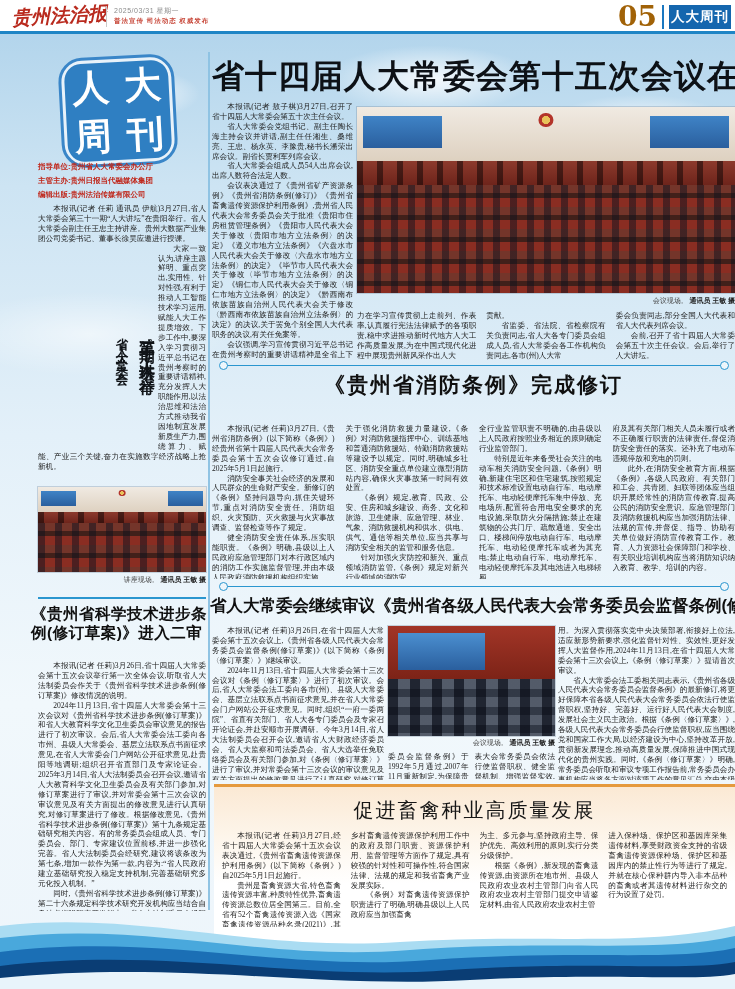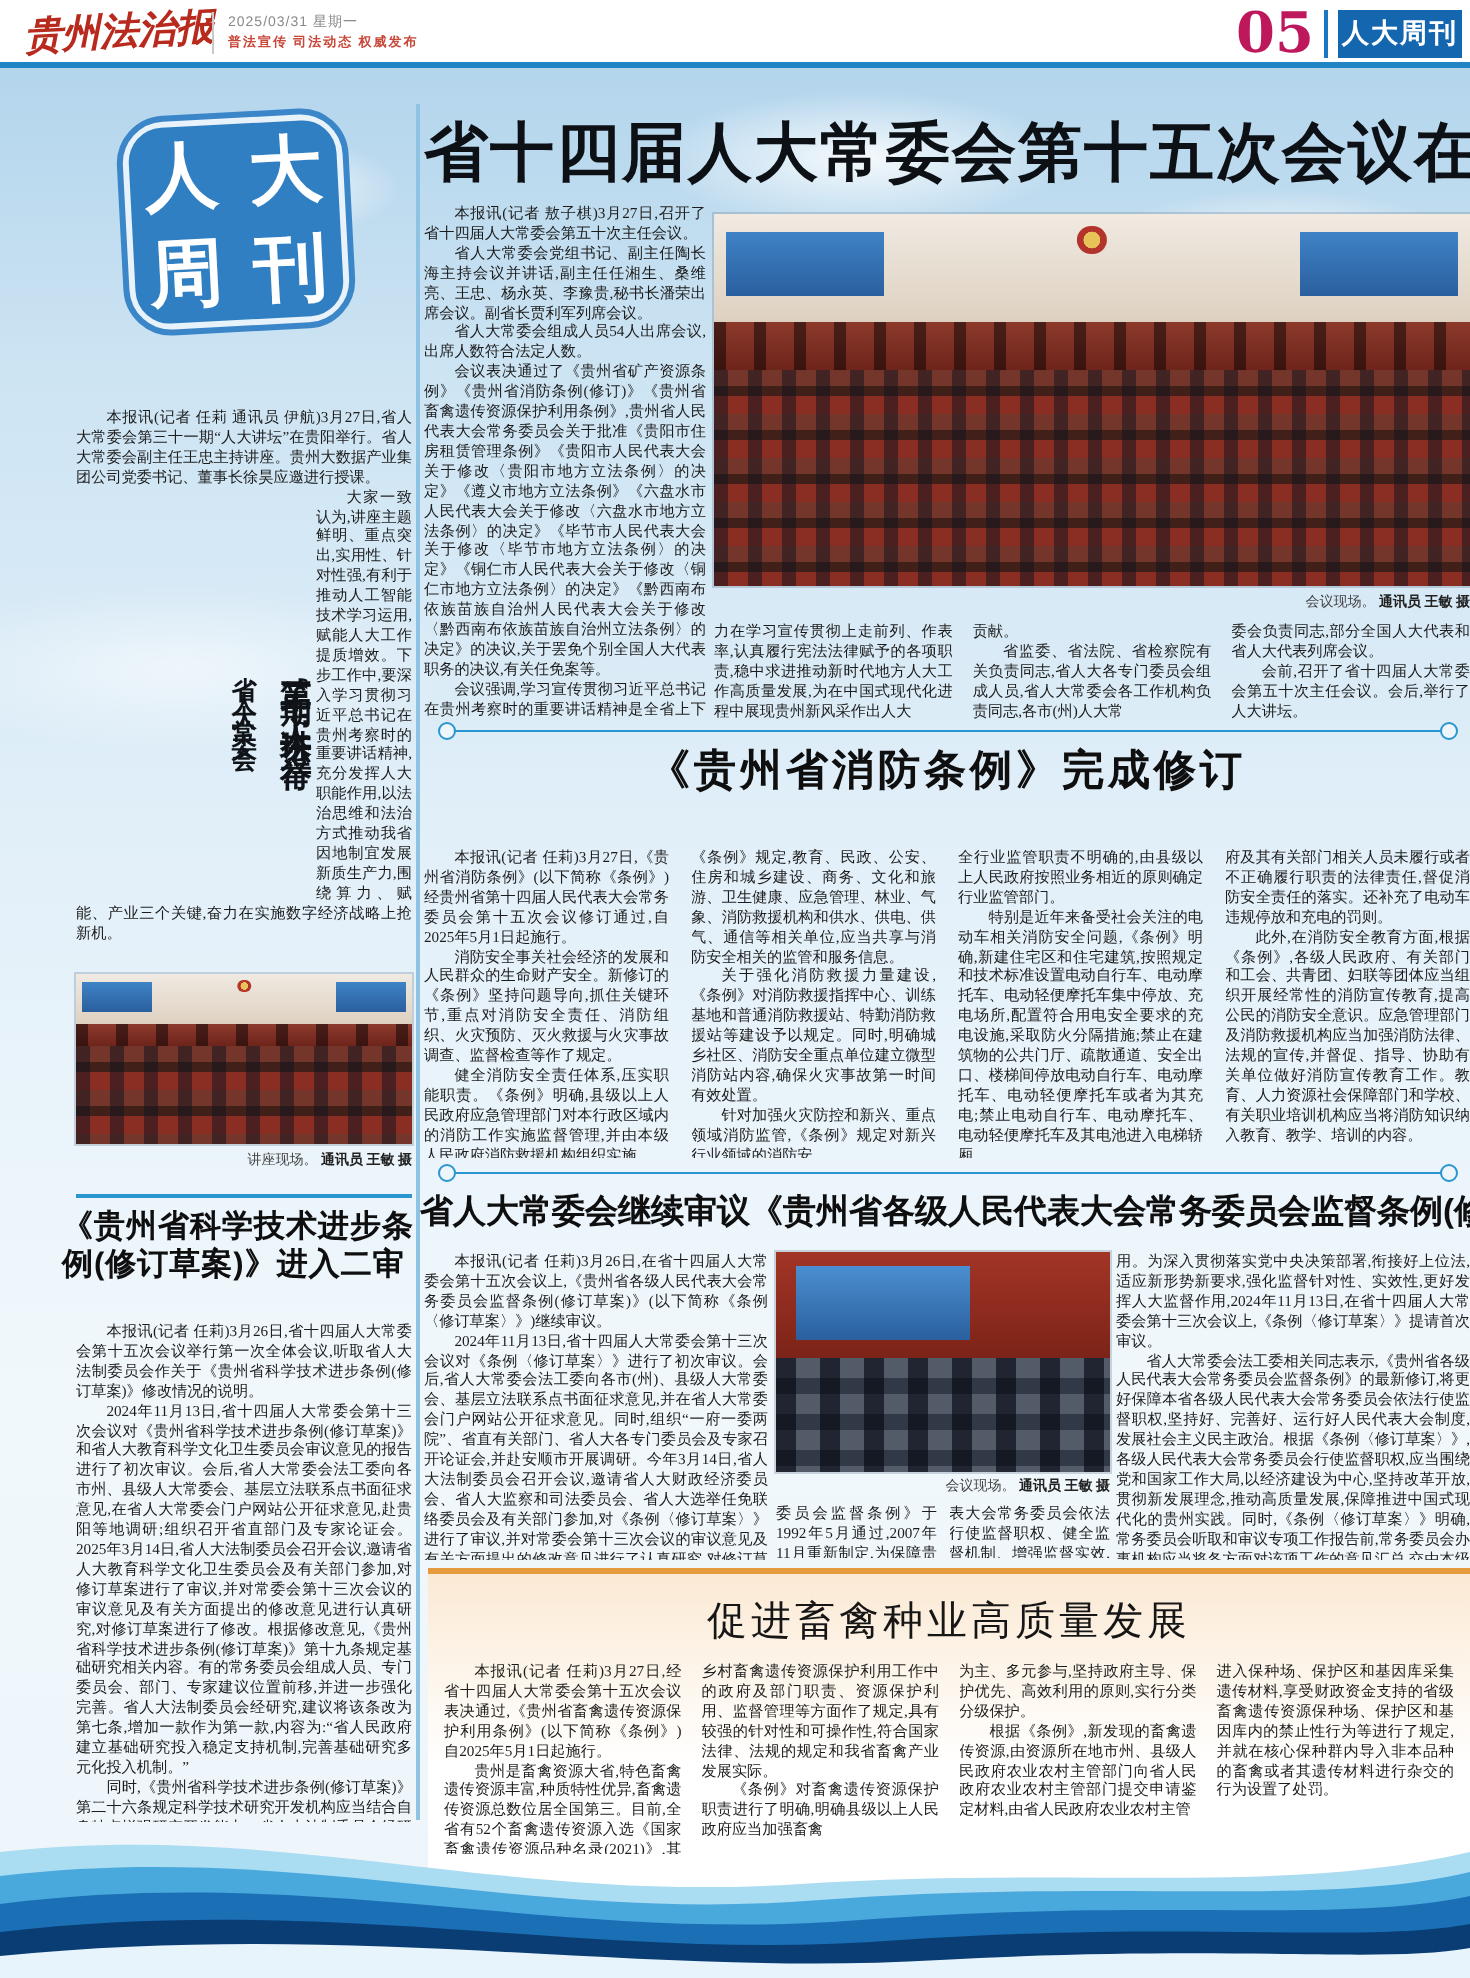--- a/index.html
+++ b/index.html
@@ -6,21 +6,21 @@
   .page{position:relative;width:735px;height:989px;background:#fff;overflow:hidden;
         font-family:"Liberation Serif","DejaVu Serif",serif;}
   .abs{position:absolute;}
 
   
   .paper-logo{left:12px;top:3px;width:95px;height:28px;font-family:"DejaVu Serif",serif;
     font-size:19px;font-weight:bold;font-style:italic;color:#b92a1e;transform:rotate(-3deg);white-space:nowrap;}
   .mast-div{left:106px;top:6px;width:1px;height:21px;background:#c9c9c9;}
   .mast-date{left:114px;top:6px;font-size:7px;color:#8a8a8a;letter-spacing:.5px;}
   .mast-slogan{left:114px;top:17px;font-size:6.5px;color:#c8483a;letter-spacing:1px;font-weight:bold;}
-  .page-num{left:618px;top:0px;font-family:"DejaVu Serif",serif;font-size:28px;font-weight:bold;color:#be185d;}
+  .page-num{left:618px;top:0px;font-family:"DejaVu Serif",serif;font-size:28px;font-weight:bold;color:#a16207;}
   .badge-sep{left:662px;top:5px;width:2px;height:24px;background:#1a77c0;}
   .section-badge{left:669px;top:5px;width:62px;height:24px;background:#1466ae;color:#fff;
     font-family:"Liberation Sans",sans-serif;font-weight:bold;font-size:13.5px;line-height:24px;
     text-align:center;letter-spacing:1px;}
   .mast-rule{left:0;top:31px;width:735px;height:3px;background:#1f85c5;}
 
   
   .sky{left:0;top:34px;width:735px;height:955px;background:
     radial-gradient(100px 38px at 130px 60px, rgba(255,255,255,.95), rgba(255,255,255,0) 70%),
     radial-gradient(150px 48px at 430px 45px, rgba(255,255,255,.85), rgba(255,255,255,0) 70%),
@@ -140,20 +140,25 @@
 
   <div class="abs seal">
     <div class="seal-in">
       <span>人</span>
       <span>大</span>
       <span>周</span>
       <span>刊</span>
     </div>
   </div>
 
+  <div class="abs credits sans">
+      <p>指导单位:贵州省人大常委会办公厅</p>
+      <p>主管主办:贵州日报当代融媒体集团</p>
+      <p>编辑出版:贵州法治传媒有限公司</p>
+    </div>
 
   <div class="abs art lecture-body">
     <p>本报讯(记者 任莉 通讯员 伊航)3月27日,省人大常委会第三十一期“人大讲坛”在贵阳举行。省人大常委会副主任王忠主持讲座。贵州大数据产业集团公司党委书记、董事长徐昊应邀进行授课。</p>
     <div class="vtitle">
       <div class="vt-main">第三十一期“人大讲坛”举行</div>
       <div class="vt-kicker">省人大常委会</div>
     </div>
     <span><p>大家一致认为,讲座主题鲜明、重点突出,实用性、针对性强,有利于推动人工智能技术学习运用,赋能人大工作提质增效。下步工作中,要深入学习贯彻习近平总书记在贵州考察时的重要讲话精神,充分发挥人大职能作用,以法治思维和法治方式推动我省因地制宜发展新质生产力,围绕算力、赋能、产业三个关键,奋力在实施数字经济战略上抢新机。</p></span>
   </div>
 
@@ -220,22 +225,22 @@
   <div class="abs hdiv div1"></div>
 
   <div class="abs fire-headline">《贵州省消防条例》完成修订</div>
   <div class="abs fire-cols">
     <div class="art">
         <p>本报讯(记者 任莉)3月27日,《贵州省消防条例》(以下简称《条例》)经贵州省第十四届人民代表大会常务委员会第十五次会议修订通过,自2025年5月1日起施行。</p>
         <p>消防安全事关社会经济的发展和人民群众的生命财产安全。新修订的《条例》坚持问题导向,抓住关键环节,重点对消防安全责任、消防组织、火灾预防、灭火救援与火灾事故调查、监督检查等作了规定。</p>
         <p>健全消防安全责任体系,压实职能职责。《条例》明确,县级以上人民政府应急管理部门对本行政区域内的消防工作实施监督管理,并由本级人民政府消防救援机构组织实施。</p>
       </div>
     <div class="art cont">
+        <p>关于强化消防救援力量建设,《条例》对消防救援指挥中心、训练基地和普通消防救援站、特勤消防救援站等建设予以规定。同时,明确城乡社区、消防安全重点单位建立微型消防站内容,确保火灾事故第一时间有效处置。</p>
         <p>《条例》规定,教育、民政、公安、住房和城乡建设、商务、文化和旅游、卫生健康、应急管理、林业、气象、消防救援机构和供水、供电、供气、通信等相关单位,应当共享与消防安全相关的监管和服务信息。</p>
-        <p>关于强化消防救援力量建设,《条例》对消防救援指挥中心、训练基地和普通消防救援站、特勤消防救援站等建设予以规定。同时,明确城乡社区、消防安全重点单位建立微型消防站内容,确保火灾事故第一时间有效处置。</p>
         <p>针对加强火灾防控和新兴、重点领域消防监管,《条例》规定对新兴行业领域的消防安</p>
       </div>
     <div class="art cont">
         <p>全行业监管职责不明确的,由县级以上人民政府按照业务相近的原则确定行业监管部门。</p>
         <p>特别是近年来备受社会关注的电动车相关消防安全问题,《条例》明确,新建住宅区和住宅建筑,按照规定和技术标准设置电动自行车、电动摩托车、电动轻便摩托车集中停放、充电场所,配置符合用电安全要求的充电设施,采取防火分隔措施;禁止在建筑物的公共门厅、疏散通道、安全出口、楼梯间停放电动自行车、电动摩托车、电动轻便摩托车或者为其充电;禁止电动自行车、电动摩托车、电动轻便摩托车及其电池进入电梯轿厢。</p>
       </div>
     <div class="art cont">
         <p>府及其有关部门相关人员未履行或者不正确履行职责的法律责任,督促消防安全责任的落实。还补充了电动车违规停放和充电的罚则。</p>
         <p>此外,在消防安全教育方面,根据《条例》,各级人民政府、有关部门和工会、共青团、妇联等团体应当组织开展经常性的消防宣传教育,提高公民的消防安全意识。应急管理部门及消防救援机构应当加强消防法律、法规的宣传,并督促、指导、协助有关单位做好消防宣传教育工作。教育、人力资源社会保障部门和学校、有关职业培训机构应当将消防知识纳入教育、教学、培训的内容。</p>
       </div>

